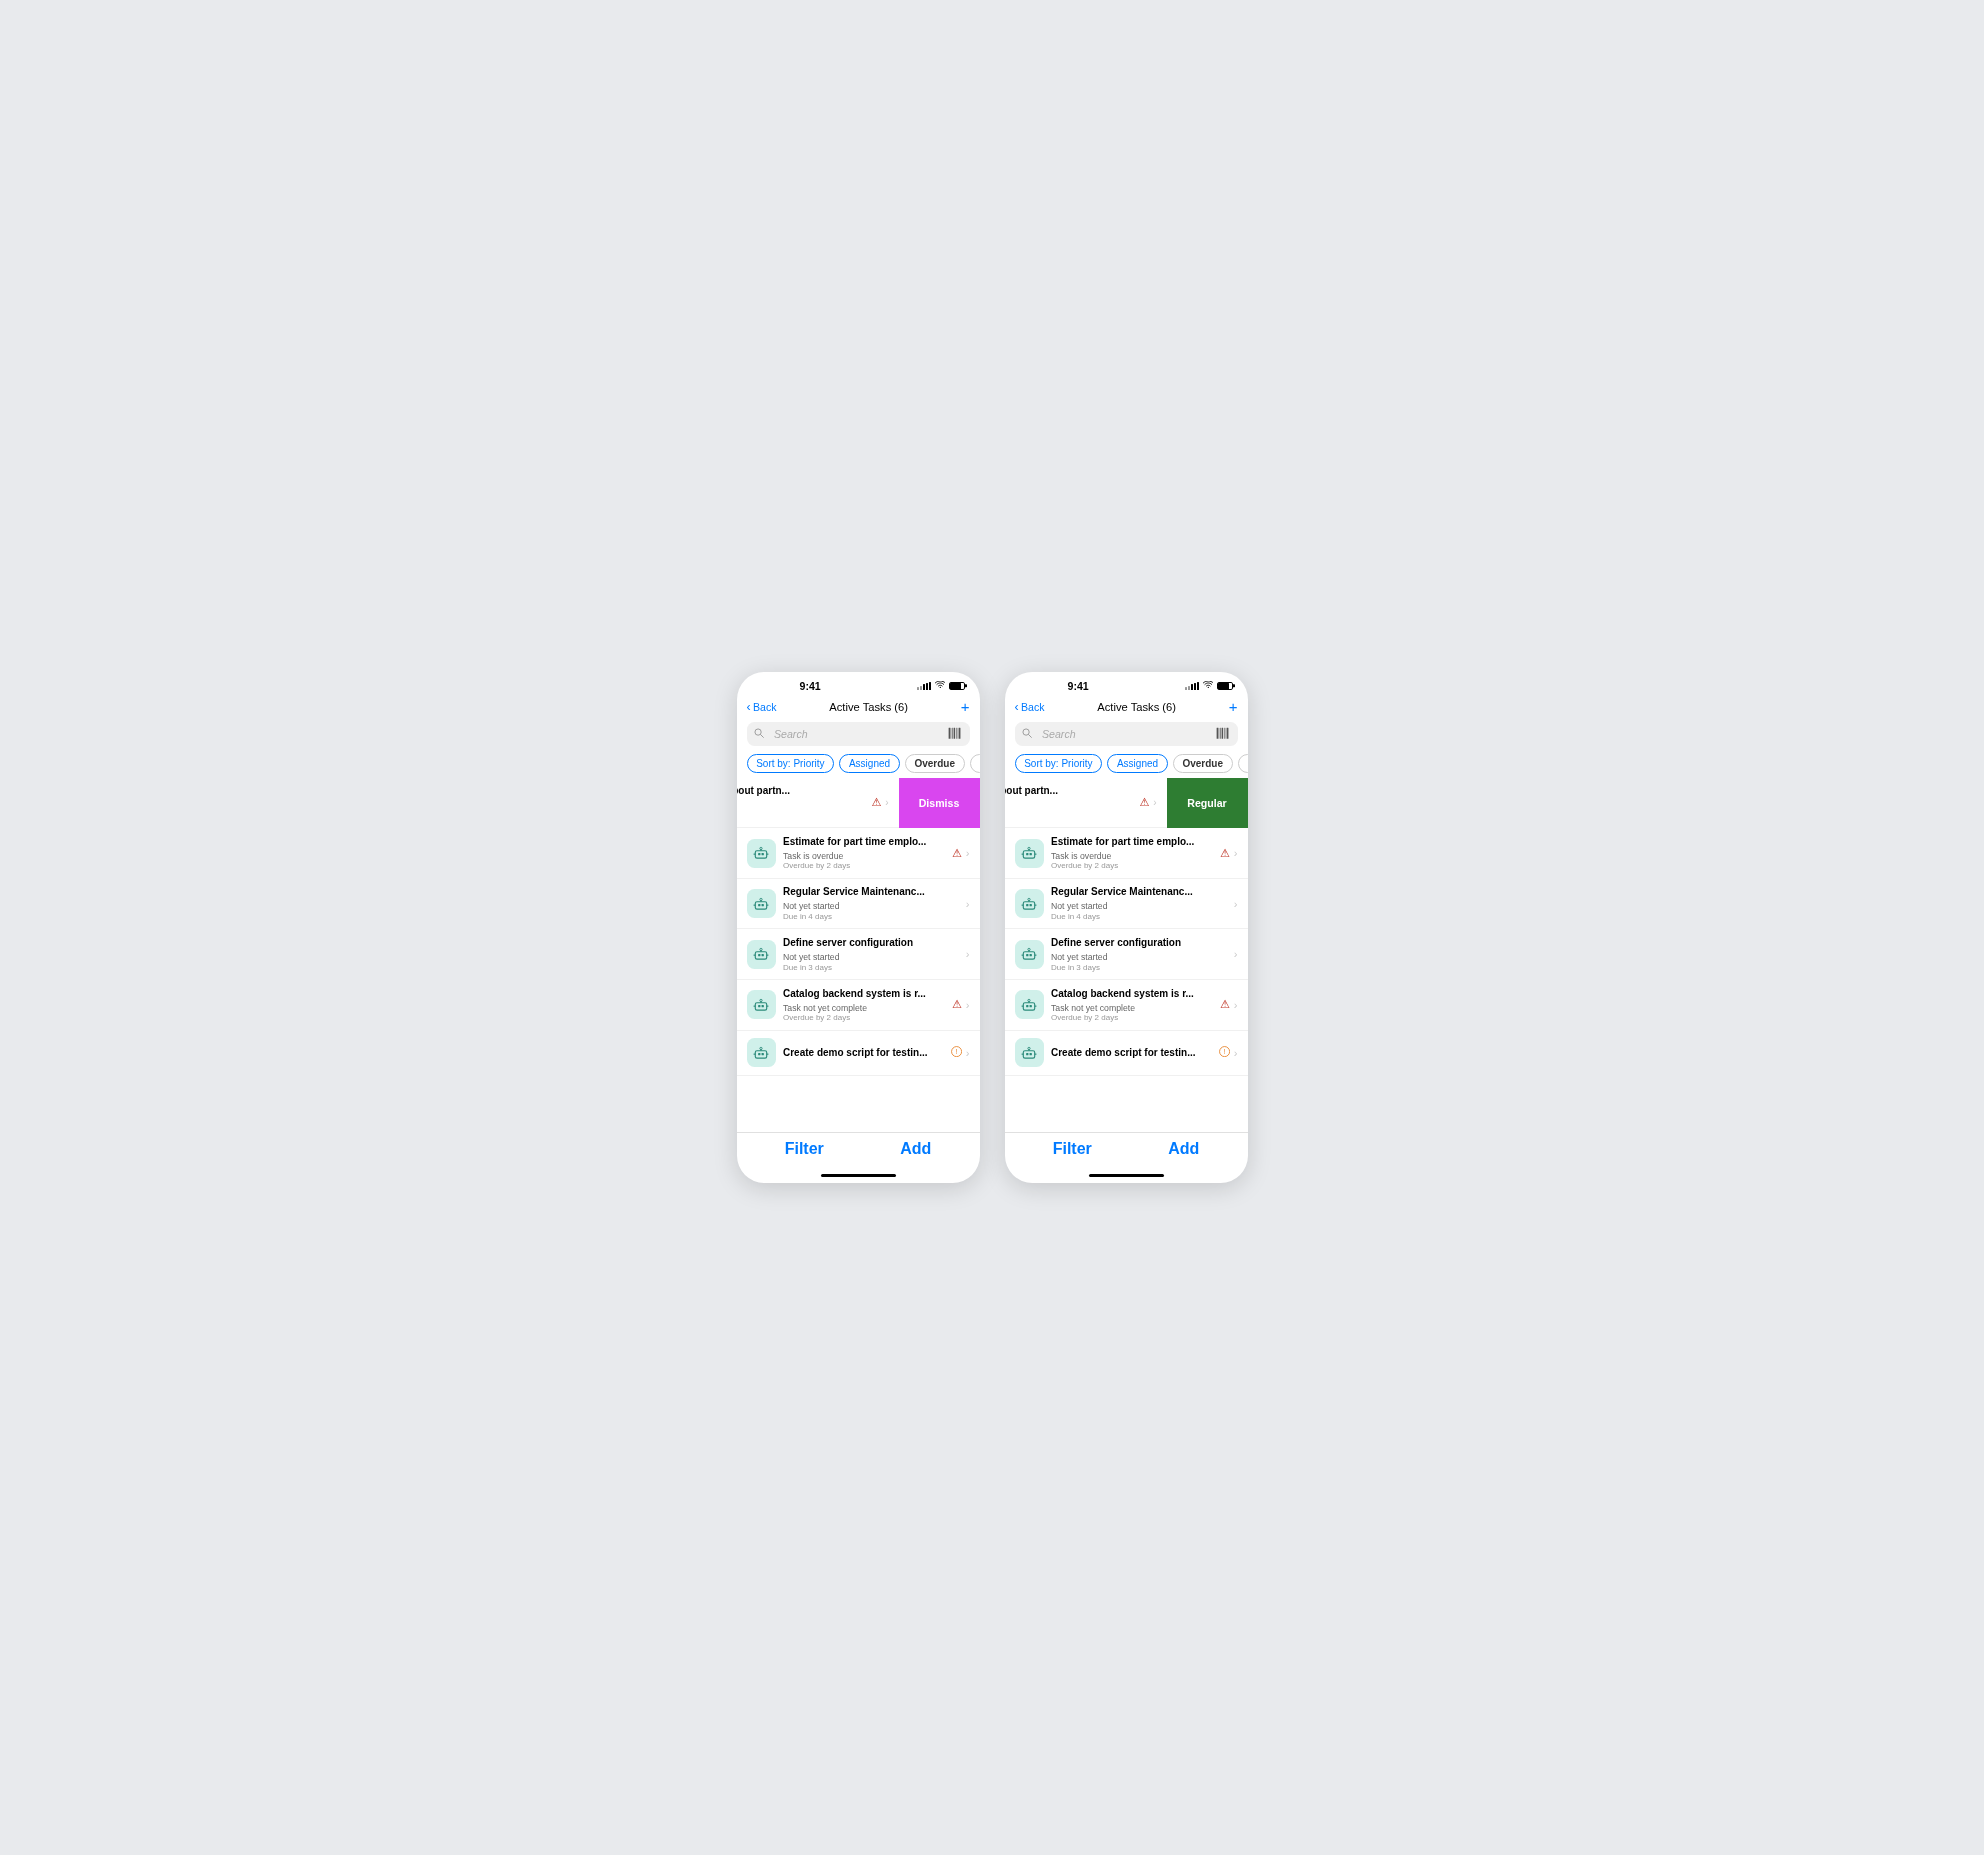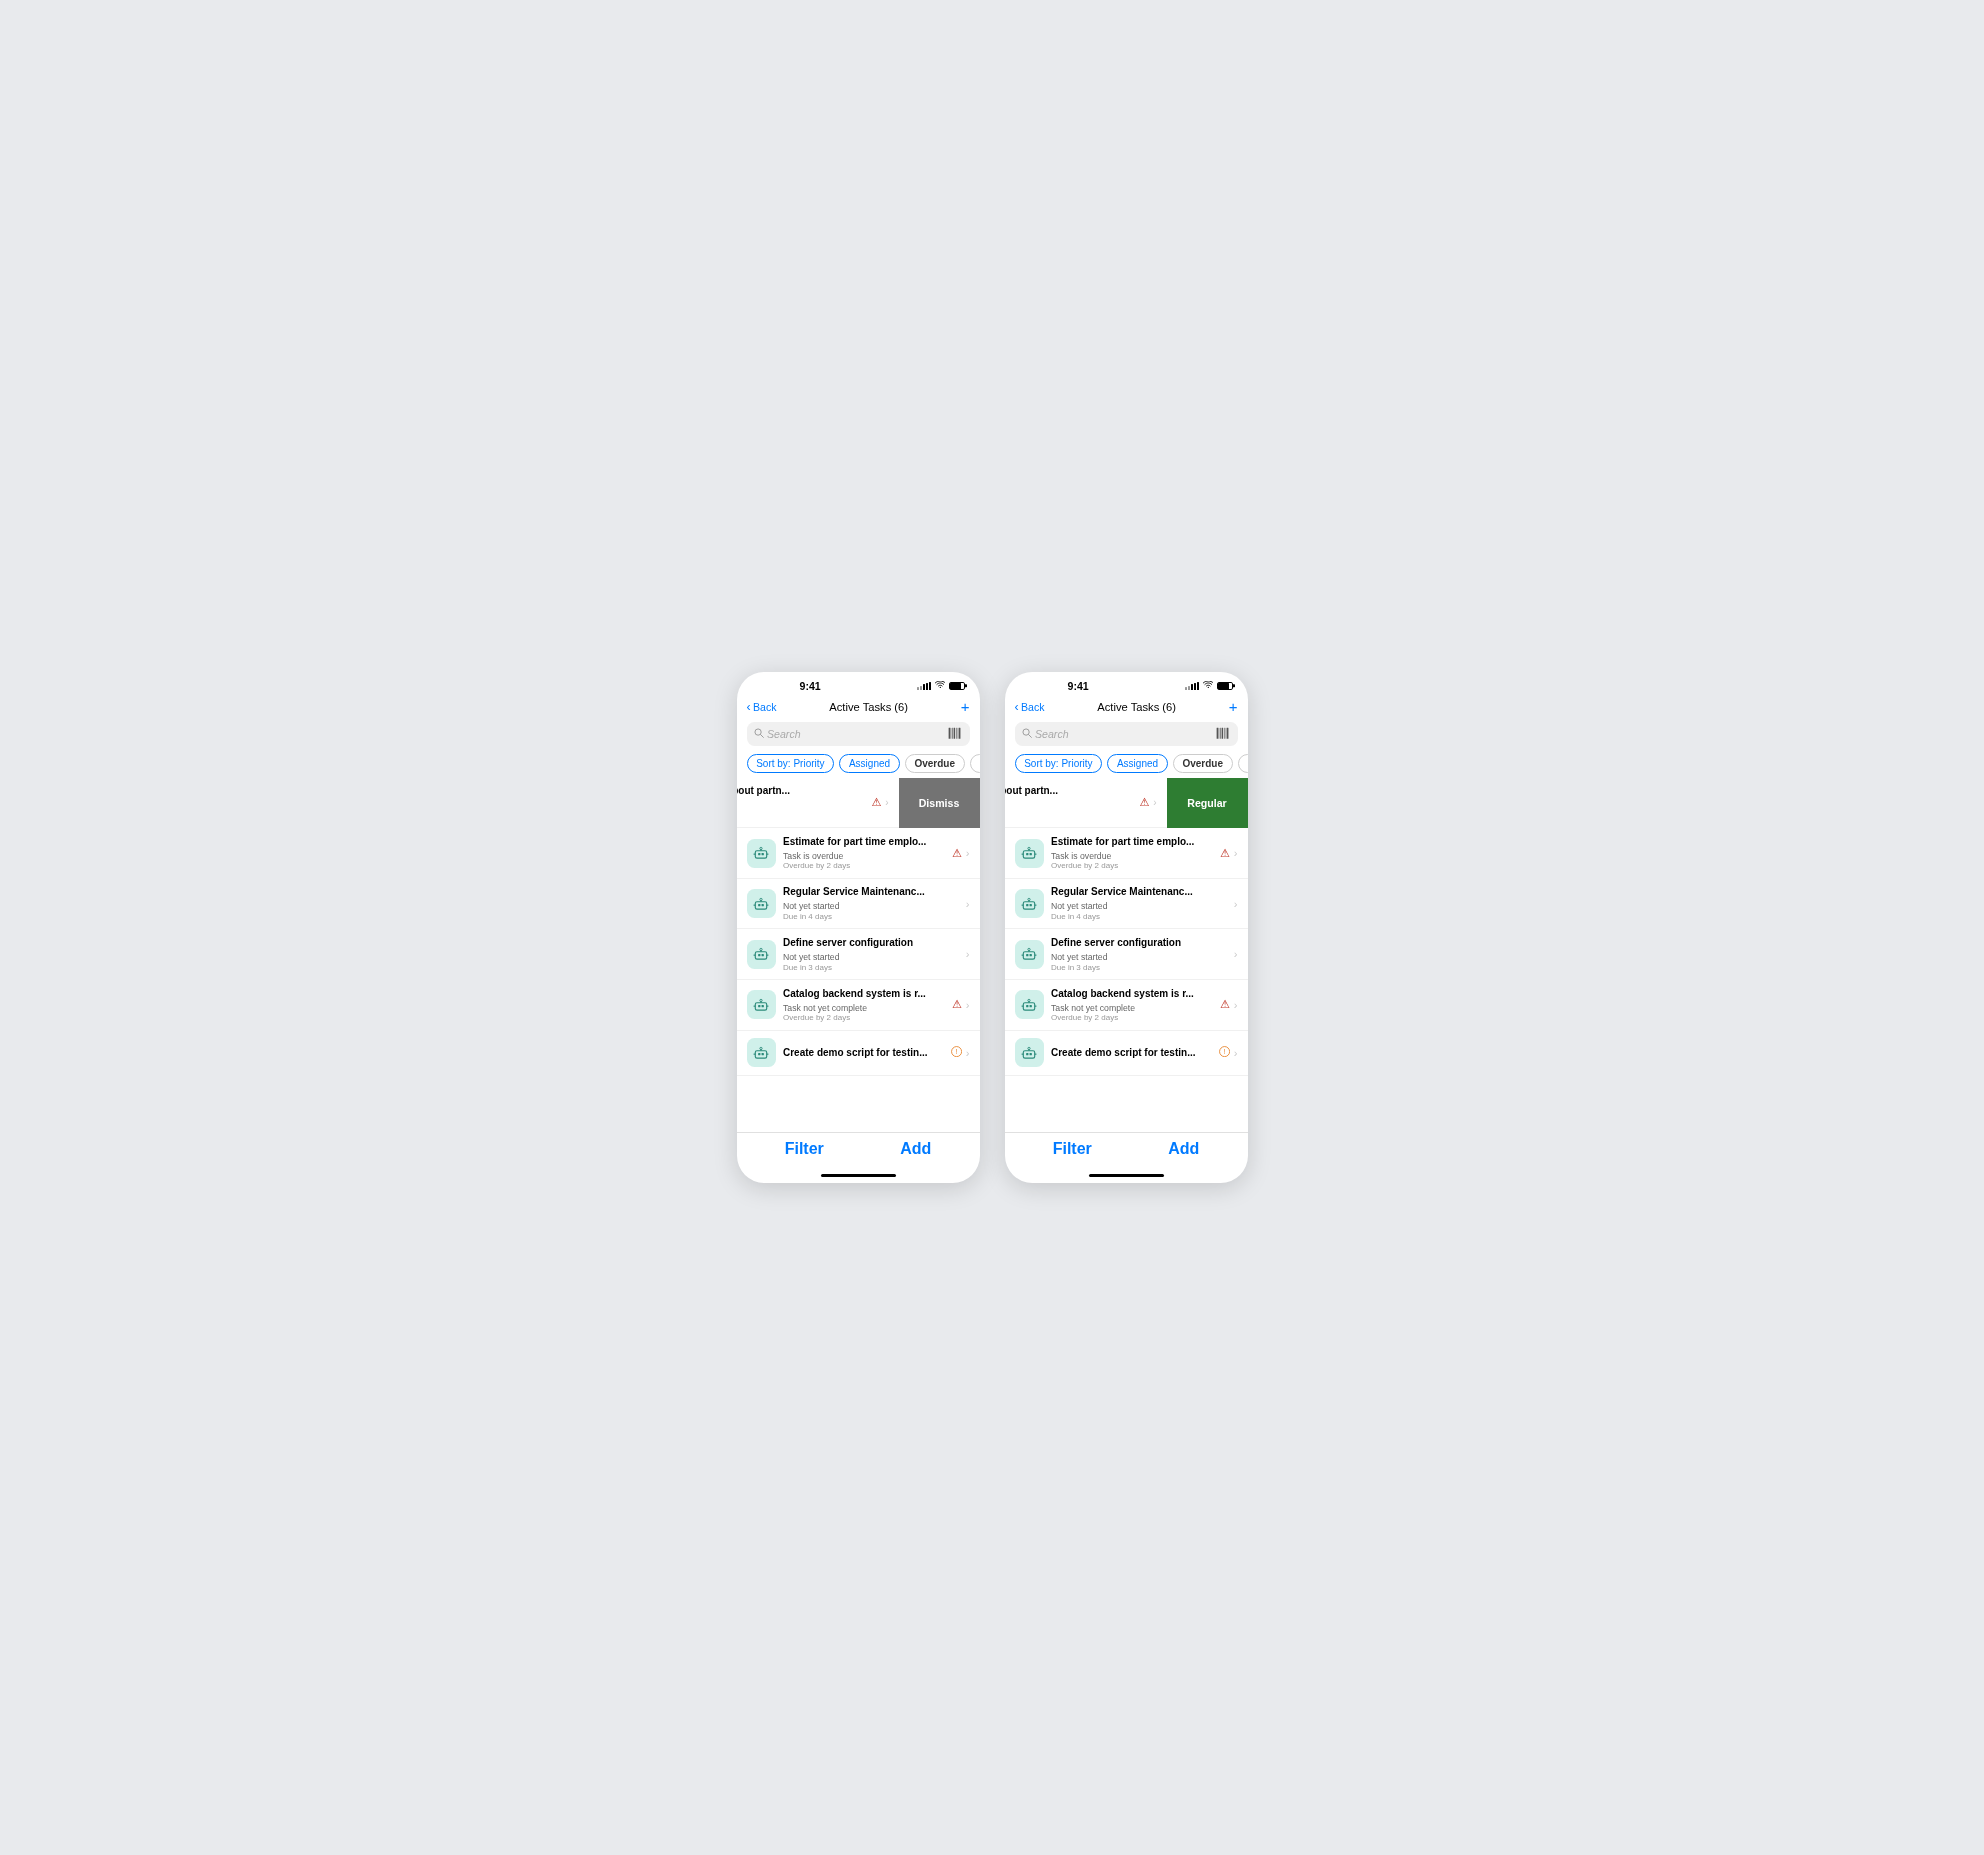--- a/index.html
+++ b/index.html
@@ -96,21 +96,21 @@
       line-height: 1;
     }
     
     .search-bar {
       margin: 5px 10px;
       background: #f0f0f0;
       border-radius: 7.5px;
       display: flex;
       align-items: center;
       padding: 5px 7.5px;
-      gap: 3px;
+      gap: 10px;
     }
     .search-input-text { font-size: 10.6px; color: #aaa; font-style: italic; flex: 1; }
     
     .filter-chips {
       display: flex;
       gap: 5px;
       padding: 2.5px 10px 5px;
       overflow: hidden;
     }
     .chip {
@@ -270,21 +270,21 @@
   </svg></span>
       </div>
       <div class="filter-chips">
         <div class="chip">Sort by: Priority</div>
         <div class="chip">Assigned</div>
         <div class="chip chip-inactive">Overdue</div>
         <div class="chip chip-inactive">Due Too</div>
       </div>
       <div class="task-list">
         <div class="swipe-container">
-          <div class="swipe-action-left" style="background: #737373;">Dismiss</div>
+          <div class="swipe-action-left" style="background: #d946ef;">Dismiss</div>
           <div class="task-item task-item-shifted">
             <div class="task-content">
               <div class="task-title">sion needed about partn...</div>
               <div class="task-subtitle">not yet complete</div>
               <div class="task-date">Due by 2 days</div>
             </div>
             <div class="task-meta">
               <span style="color:#C0392B;font-size:11.2px;">⚠</span>
     <span style="color:#ccc;font-size:10px;">›</span>
             </div>

